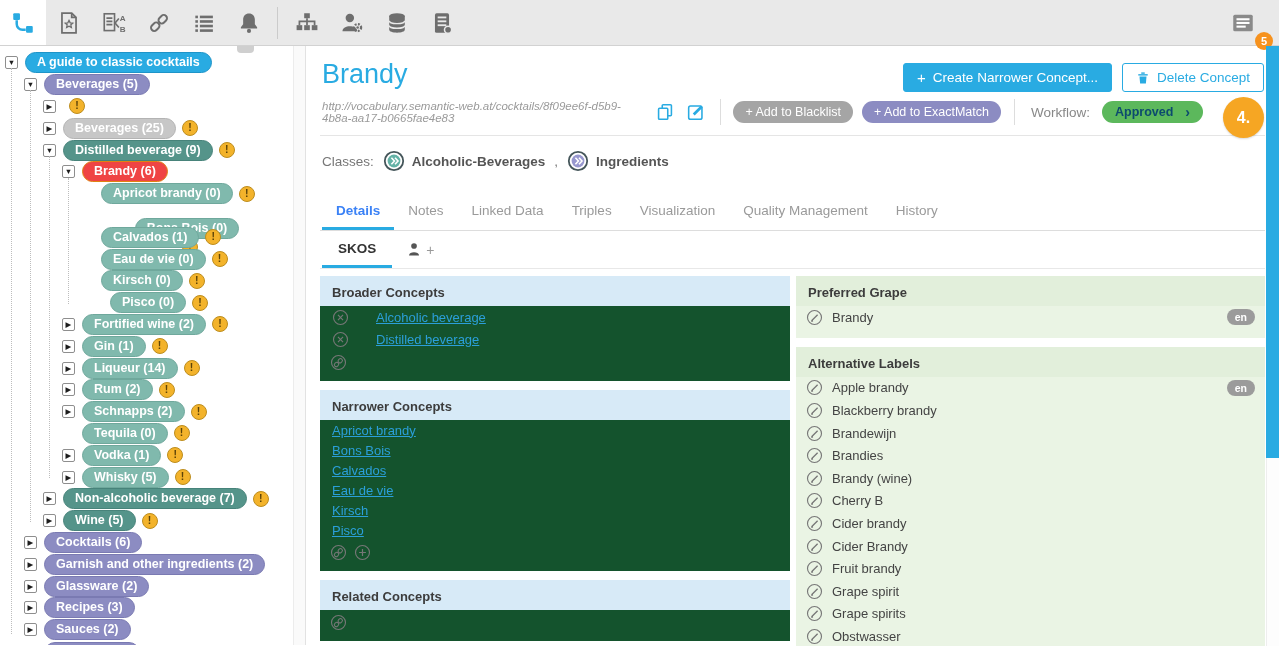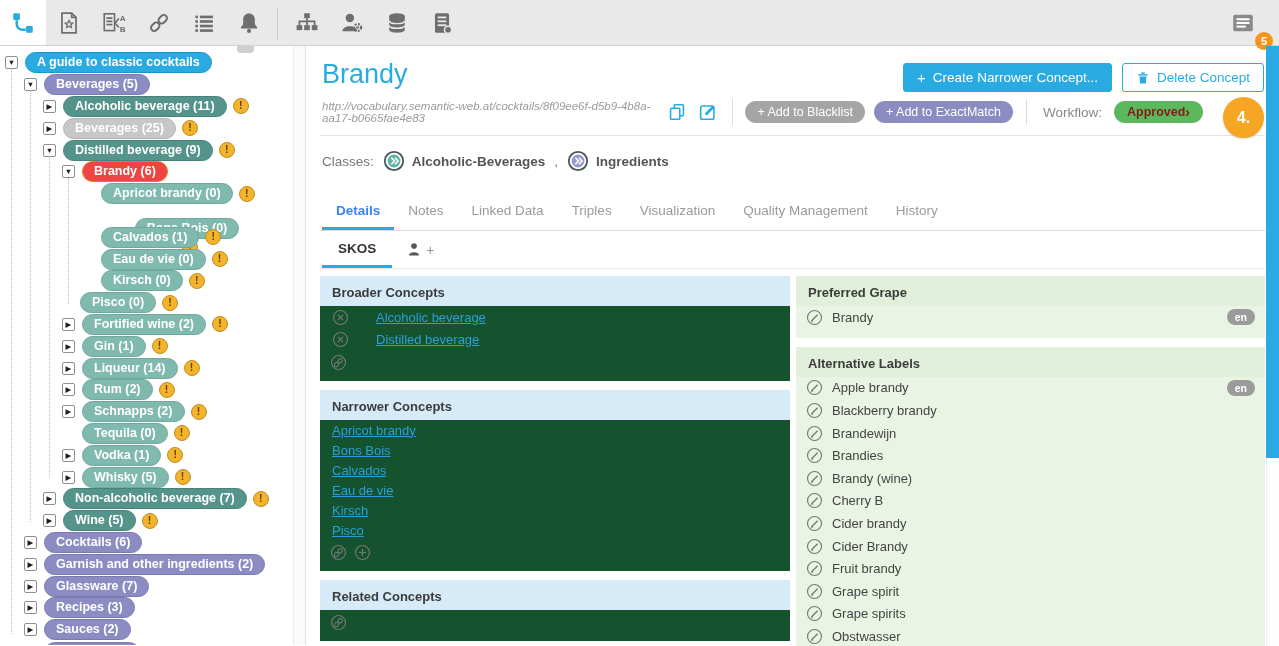--- a/index.html
+++ b/index.html
@@ -56,22 +56,22 @@
 
   .uri-row { display:flex; align-items:center; gap:9px; margin:6px 0 10px 2px; padding-right:62px; }
   .uri { color:#9A9A9A; font-style:italic; font-size:11.5px; }
   .mini-ic { width:22px; height:22px; cursor:pointer; flex:none; }
   .v-sep { width:1px; height:26px; background:#DDD; margin:0 4px; }
   .spill { color:#fff; font-size:12.5px; border-radius:12px; padding:4px 12px; cursor:pointer; white-space:nowrap; }
   .spill.gray { background:#A5A5A5; }
   .spill.exact { background:#8C8CC2; }
   .wf-group { margin-left:auto; display:flex; align-items:center; gap:12px; }
   .wf-label { color:#888; font-size:13.5px; font-style:normal; }
-  .approved { background:#5CB85C; color:#7f1d1d; font-size:12.5px; font-weight:bold; border-radius:12px;
-    padding:4px 13px; display:flex; align-items:center; gap:0; cursor:pointer; }
+  .approved { background:#5CB85C; color:#0c4a6e; font-size:12.5px; font-weight:bold; border-radius:12px;
+    padding:4px 13px; display:flex; align-items:center; gap:12px; cursor:pointer; }
   .approved .chev { font-weight:bold; font-size:14px; line-height:10px; }
   .step-badge { position:absolute; right:15px; top:51px; width:41px; height:41px; border-radius:50%;
     background:#F6A623; color:#fff; font-size:16px; font-weight:bold; display:flex; align-items:center;
     justify-content:center; box-shadow:0 1px 2px rgba(0,0,0,0.15); z-index:5; }
 
   .hrule { border:none; border-top:1px solid #E5E5E5; margin:2px 0 0; }
   .classes-row { display:flex; align-items:center; gap:9px; margin:14px 0 2px 2px; }
   .classes-label { color:#777; font-size:13.5px; }
   .chip { display:flex; align-items:center; gap:7px; cursor:pointer; }
   .chip-name { color:#555; font-weight:bold; font-size:13.5px; }
@@ -229,21 +229,20 @@
     <div class="trow" style="padding-left: 5px;">
           <span class="exp">▼</span>
           <span class="pill c-blue">A guide to classic cocktails</span>
         </div>
         <div class="trow" style="padding-left: 24px;">
           <span class="exp">▼</span>
           <span class="pill c-purple">Beverages (5)</span>
         </div>
         <div class="trow" style="padding-left: 43px;">
           <span class="exp">▶</span>
-          <span class="pill c-teal">Alcoholic beverage (11)</span>
           <span class="warn">!</span>
         </div>
         <div class="trow" style="padding-left: 43px;">
           <span class="exp">▶</span>
           <span class="pill c-gray">Beverages (25)</span>
           <span class="warn">!</span>
         </div>
         <div class="trow" style="padding-left: 43px;">
           <span class="exp">▼</span>
           <span class="pill c-teal">Distilled beverage (9)</span>
@@ -271,21 +270,21 @@
         <div class="trow" style="padding-left: 81px;">
           <span class="exp hidden"></span>
           <span class="pill c-teal-light">Eau de vie (0)</span>
           <span class="warn">!</span>
         </div>
         <div class="trow" style="padding-left: 81px;">
           <span class="exp hidden"></span>
           <span class="pill c-teal-light">Kirsch (0)</span>
           <span class="warn">!</span>
         </div>
-        <div class="trow" style="padding-left: 60px;">
+        <div class="trow" style="padding-left: 90px;">
           <span class="exp hidden"></span>
           <span class="pill c-teal-light">Pisco (0)</span>
           <span class="warn">!</span>
         </div>
         <div class="trow" style="padding-left: 62px;">
           <span class="exp">▶</span>
           <span class="pill c-teal-light">Fortified wine (2)</span>
           <span class="warn">!</span>
         </div>
         <div class="trow" style="padding-left: 62px;">
@@ -336,21 +335,21 @@
         <div class="trow" style="padding-left: 24px;">
           <span class="exp">▶</span>
           <span class="pill c-purple">Cocktails (6)</span>
         </div>
         <div class="trow" style="padding-left: 24px;">
           <span class="exp">▶</span>
           <span class="pill c-purple">Garnish and other ingredients (2)</span>
         </div>
         <div class="trow" style="padding-left: 24px;">
           <span class="exp">▶</span>
-          <span class="pill c-purple">Glassware (7)</span>
+          <span class="pill c-purple">Glassware (2)</span>
         </div>
         <div class="trow" style="padding-left: 24px;">
           <span class="exp">▶</span>
           <span class="pill c-purple">Recipes (3)</span>
         </div>
         <div class="trow" style="padding-left: 24px;">
           <span class="exp">▶</span>
           <span class="pill c-purple">Sauces (2)</span>
         </div>
         <div class="trow" style="padding-left: 24px;">

